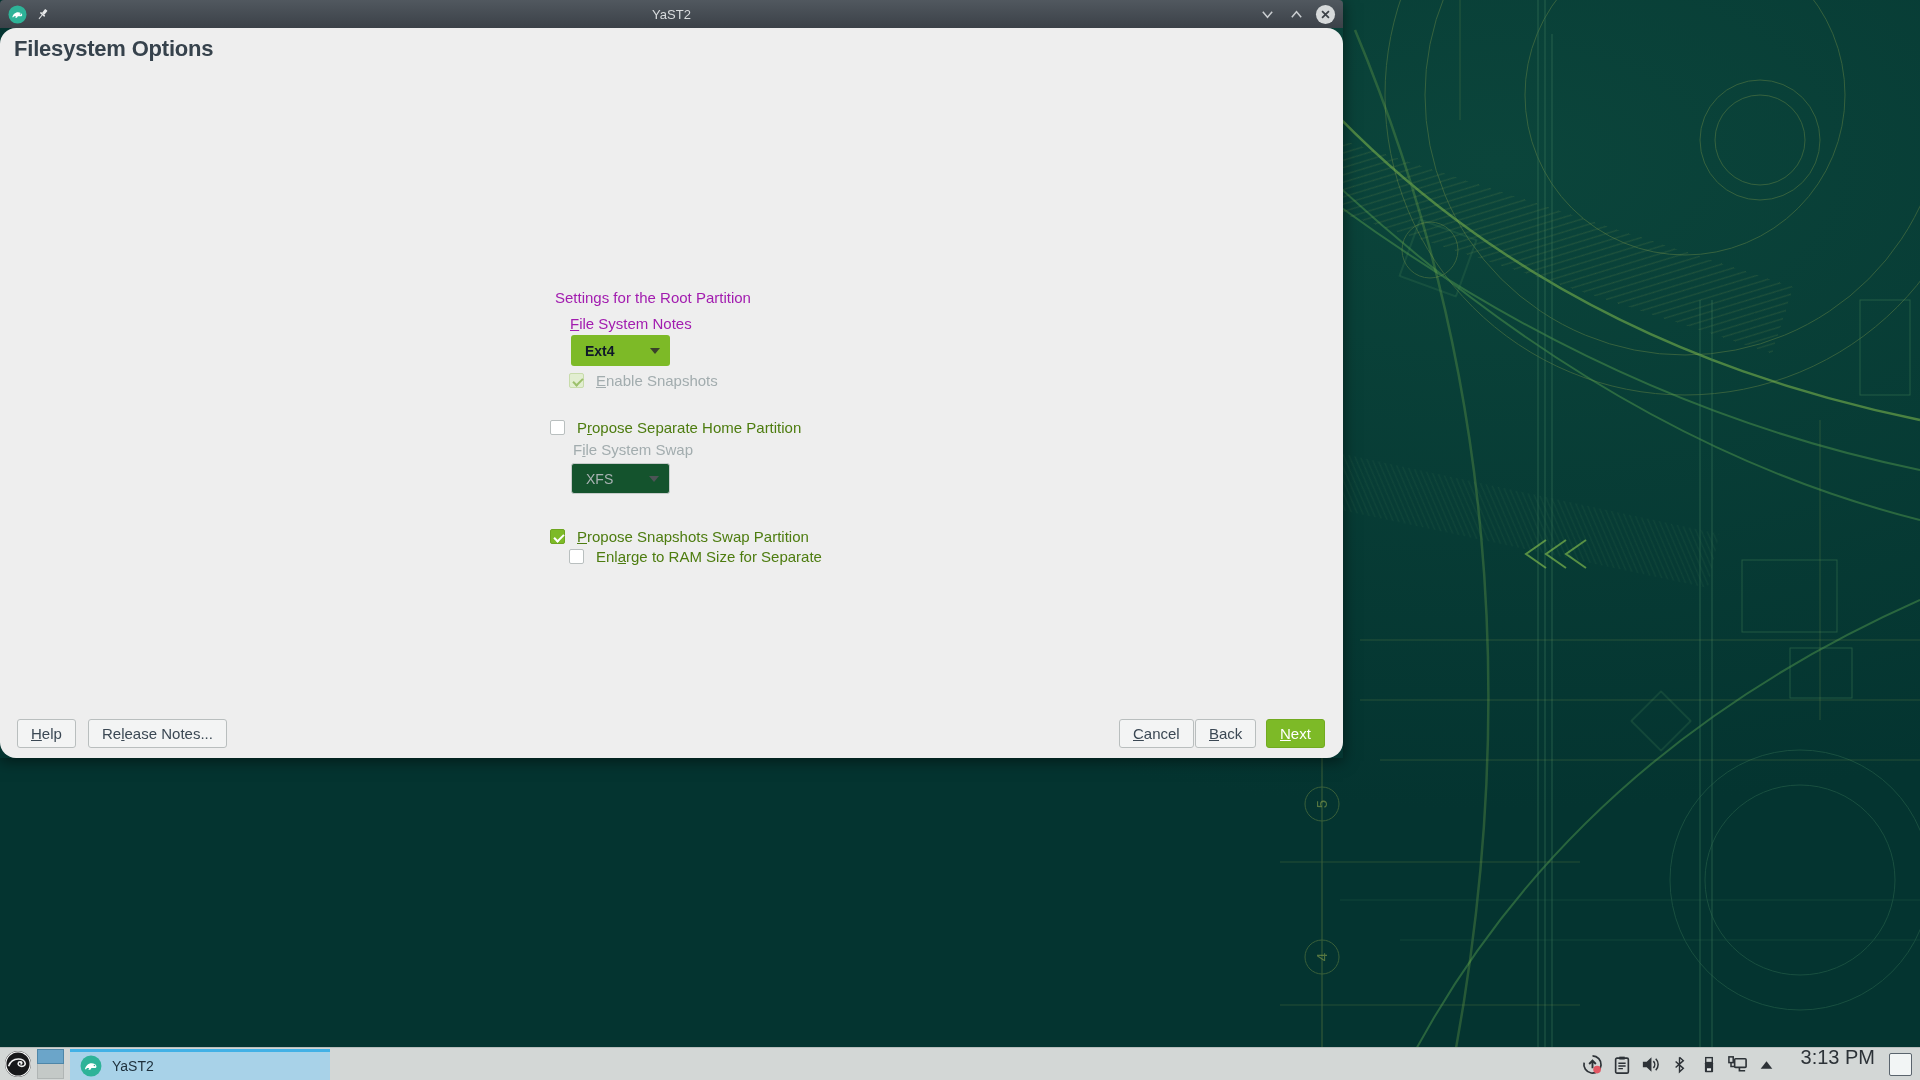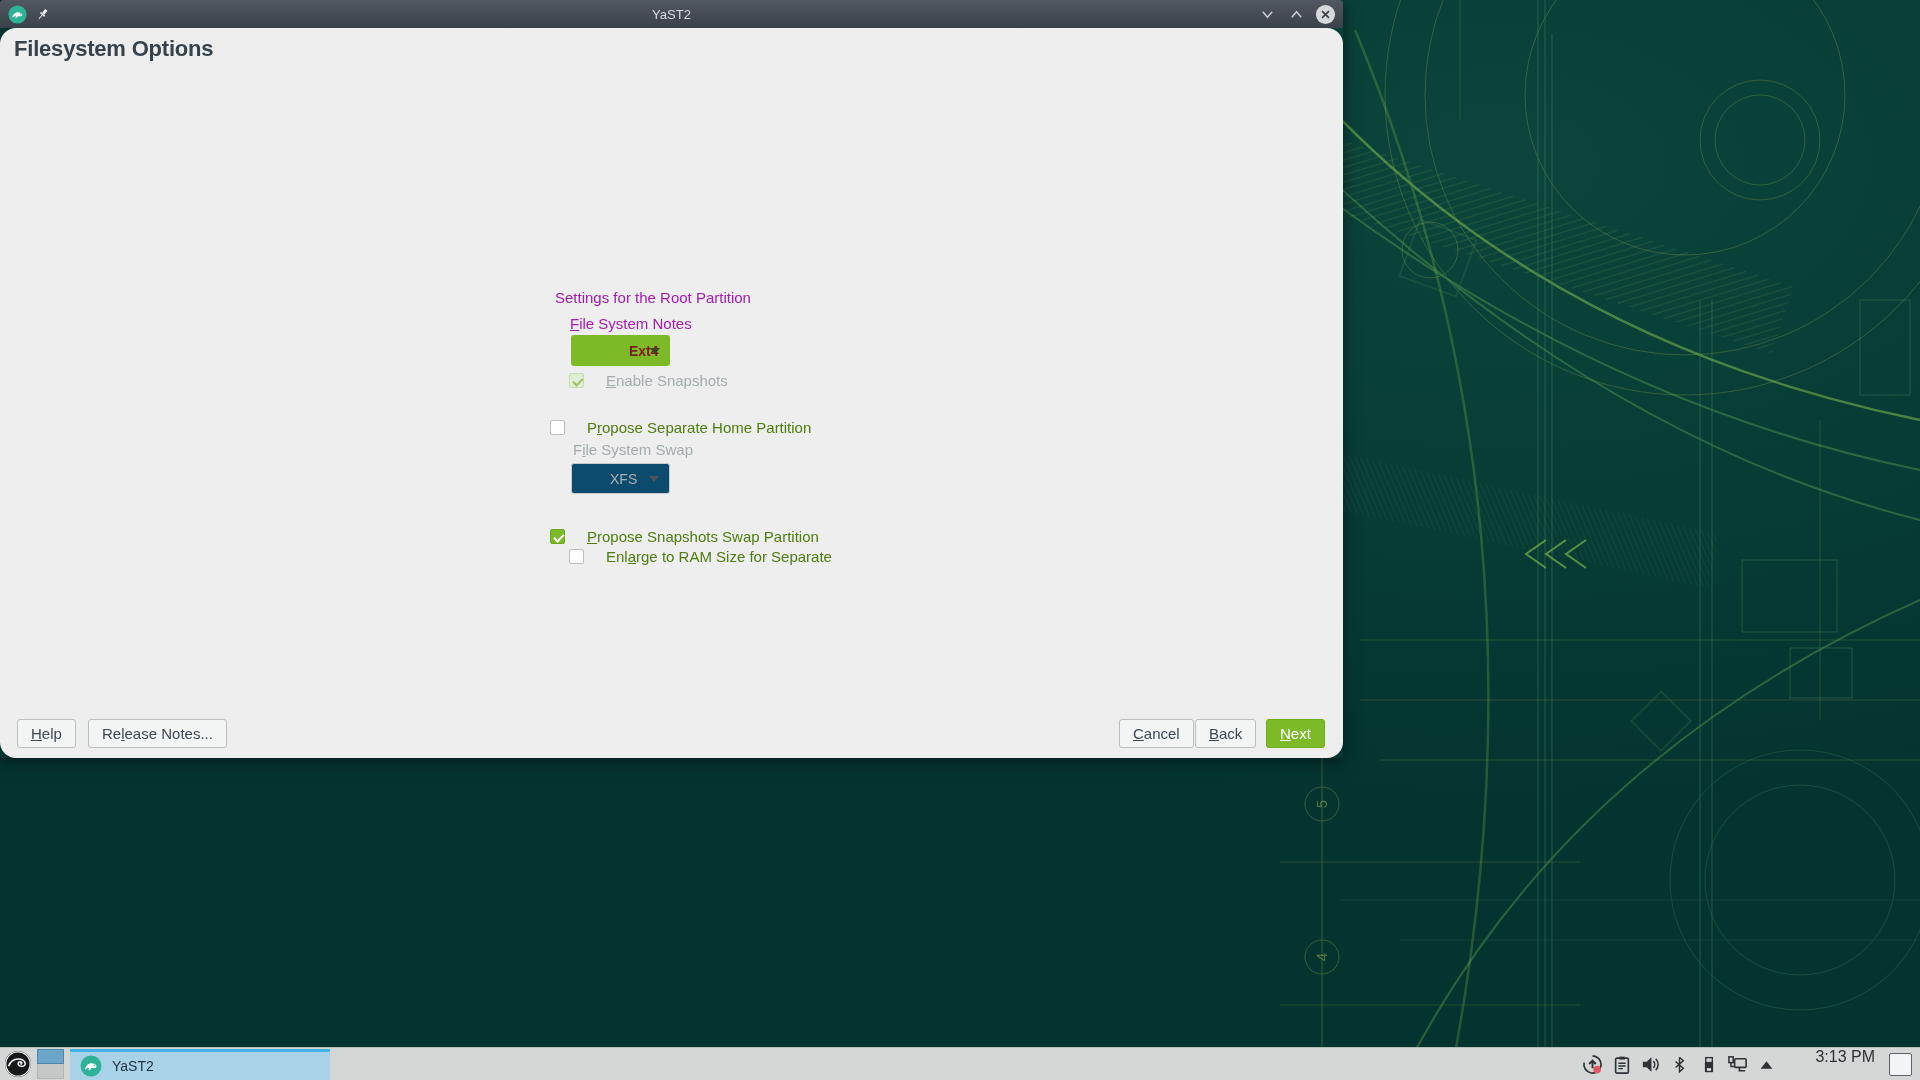--- a/index.html
+++ b/index.html
@@ -28,31 +28,31 @@
                 color:#36424c; letter-spacing:-0.2px; }
 
   .abs { position:absolute; }
   .lbl { font-size:15px; color:#a21caf; white-space:nowrap; }
   .lbl.gray { color:#a2acae; }
   .mn { text-decoration:underline; }
 
   .select { position:absolute; height:31px; border-radius:3px; display:flex; align-items:center;
             cursor:pointer; }
   .select-green { width:99px; background:#7dba27; }
-  .select-green .select-value { color:#7f1d1d; font-weight:600;margin-left:44px; }
+  .select-green .select-value { color:#0f172a; font-weight:600; }
   .select-green .select-arrow { border-top-color:#3a422a; }
-  .select-disabled { width:99px; background:#0c4a6e; border:1px solid #c6cbca; cursor:default;padding-left:24px; }
+  .select-disabled { width:99px; background:#14532d; border:1px solid #c6cbca; cursor:default; }
   .select-disabled .select-value { color:#a9b2b3; }
   .select-disabled .select-arrow { border-top-color:#4d5456; }
   .select-value { font-size:14px; padding-left:14px; }
   .select-arrow { position:absolute; right:10px; width:0; height:0;
                   border-left:5px solid transparent; border-right:5px solid transparent;
                   border-top:6px solid #333; }
 
-  .cb-row { position:absolute; display:flex; align-items:center; gap:22px; cursor:pointer; }
+  .cb-row { position:absolute; display:flex; align-items:center; gap:12px; cursor:pointer; }
   .cb { width:15px; height:15px; background:#ffffff; border:1px solid #b9bfbf; border-radius:2px;
         position:relative; flex:0 0 auto; }
   .cb.checked { background:#7dba27; border-color:#6ea51f; }
   .cb.checked::after { content:""; position:absolute; left:3px; top:3.5px; width:8px; height:4px;
         border-left:2px solid #fff; border-bottom:2px solid #fff; transform:rotate(-45deg); }
   .cb.checked.disabled { background:#e2eed1; border-color:#c8dcab; }
   .cb.checked.disabled::after { border-color:#9cc06c; }
   .cb-label { font-size:15px; color:#4d7c0f; white-space:nowrap; }
   .cb-row.disabled .cb-label { color:#a2acae; }
 
@@ -74,21 +74,21 @@
   .pager-desktop2 { height:15px; background:#c4c9c7; border:1px solid #b0b5b4; border-top:none; }
   .task-button { position:absolute; left:70px; top:1px; width:260px; height:31px;
                  background:#a8d2e8; border-top:3px solid #42b1e6; display:flex;
                  align-items:center; gap:10px; padding-left:10px; cursor:pointer; }
   .task-button-label { font-size:14px; color:#1d2f3b; }
   .tray { position:absolute; right:143px; top:0; height:33px; display:flex; align-items:center;
           gap:8px; }
   .tray-icon { width:21px; height:21px; display:flex; align-items:center; justify-content:center;
                cursor:pointer; }
   .clock { position:absolute; right:45px; top:0; height:18px; display:flex; align-items:center;
-           font-size:16px; color:#2c3237; cursor:pointer; }
+           font-size:20px; color:#2c3237; cursor:pointer; }
   .show-desktop { position:absolute; right:8px; top:5px; width:23px; height:23px;
                   background:#f2f5f5; border:1px solid #5a646d; border-radius:2px; cursor:pointer; }
 </style>
 </head>
 <body>
 
 <svg class="wallpaper" viewBox="0 0 1920 1080" preserveAspectRatio="none">
   <defs>
     <radialGradient id="glow" cx="78%" cy="15%" r="60%">
       <stop offset="0" stop-color="#0b453b"></stop>

